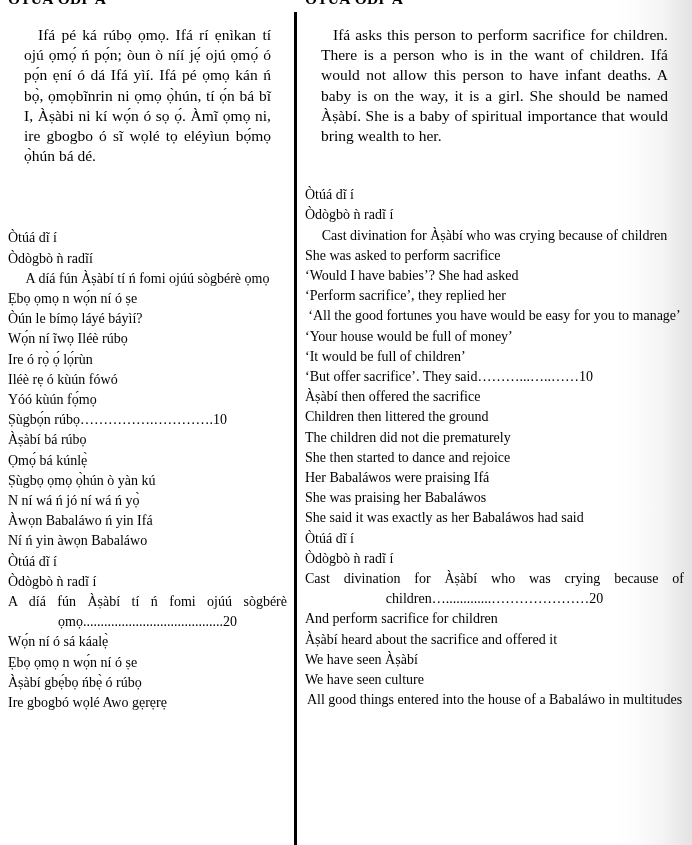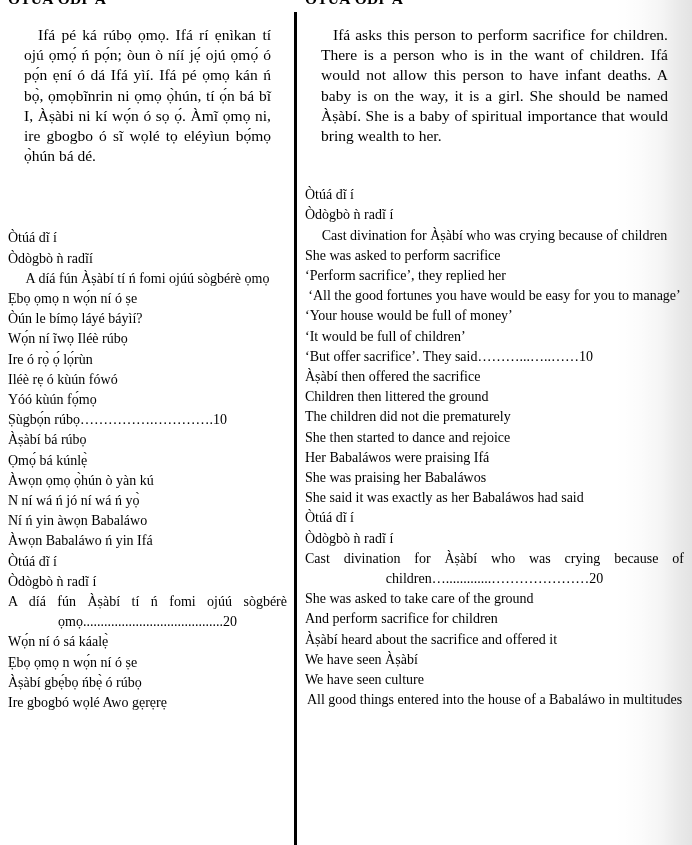--- a/index.html
+++ b/index.html
@@ -126,59 +126,59 @@
           <li class="wrap">A díá fún Àṣàbí tí ń fomi ojúú sògbérè ọmọ</li>
           <li>Ẹbọ ọmọ n wọ́n ní ó ṣe</li>
           <li>Òún le bímọ láyé báyìí?</li>
           <li>Wọ́n ní ĩwọ Iléè rúbọ</li>
           <li>Ire ó rọ̀ ọ́ lọ́rùn</li>
           <li>Iléè rẹ ó kùún fówó</li>
           <li>Yóó kùún fọ́mọ</li>
           <li>Ṣùgbọ́n rúbọ…………….………….10</li>
           <li>Àṣàbí bá rúbọ</li>
           <li>Ọmọ́ bá kúnlẹ̀</li>
-          <li>Àwọn ọmọ ọ̀hún ò yàn kú</li>
+          <li>Ṣùgbọ ọmọ ọ̀hún ò yàn kú</li>
           <li>N ní wá ń jó ní wá ń yọ̀</li>
+          <li>Àwọn Babaláwo ń yin Ifá</li>
           <li>Ní ń yin àwọn Babaláwo</li>
-          <li>Àwọn Babaláwo ń yin Ifá</li>
           <li>Òtúá dĩ í</li>
           <li>Òdògbò ǹ radĩ í</li>
           <li class="wrap">A díá fún Àṣàbí tí ń fomi ojúú sògbérè ọmọ........................................20</li>
           <li>Wọ́n ní ó sá káalẹ̀</li>
           <li>Ẹbọ ọmọ n wọ́n ní ó ṣe</li>
           <li>Àṣàbí gbẹ́bọ ńbẹ̀ ó rúbọ</li>
           <li>Ire gbogbó wọlé Awo gẹrẹrẹ</li>
         </ul>
     </div>
 
     <div class="column col-right" id="col-right">
       <div class="heading">ÒTÚÁ ÒDÍ  A</div>
       <p class="intro">Ifá asks this person to perform sacrifice for children. There is a person who is in the want of children. Ifá would not allow this person to have infant deaths. A baby is on the way, it is a girl. She should be named Àṣàbí. She is a baby of spiritual importance that would bring wealth to her.</p>
       <div class="gap-intro-right"></div>
       <ul class="verse" id="right-verse">
           <li>Òtúá dĩ í</li>
           <li>Òdògbò ǹ radĩ í</li>
           <li class="wrap">Cast divination for Àṣàbí who was crying because of children</li>
           <li>She was asked to perform sacrifice</li>
+          <li>‘Would I have babies’? She had asked</li>
           <li>‘Perform sacrifice’, they replied her</li>
           <li class="wrap">‘All the good fortunes you have would be easy for you to manage’</li>
           <li>‘Your house would be full of money’</li>
           <li>‘It would be full of children’</li>
           <li>‘But offer sacrifice’. They said………...…..……10</li>
           <li>Àṣàbí then offered the sacrifice</li>
           <li>Children then littered the ground</li>
           <li>The children did not die prematurely</li>
           <li>She then started to dance and rejoice</li>
           <li>Her Babaláwos were praising Ifá</li>
           <li>She was praising her Babaláwos</li>
           <li>She said it was exactly as her Babaláwos had said</li>
           <li>Òtúá dĩ í</li>
           <li>Òdògbò ǹ radĩ í</li>
           <li class="wrap">Cast divination for Àṣàbí who was crying because of children….............…………………20</li>
-          <li>She was asked to take care of the ground</li>
           <li>And perform sacrifice for children</li>
           <li>Àṣàbí heard about the sacrifice and offered it</li>
           <li>We have seen Àṣàbí</li>
           <li>We have seen culture</li>
           <li class="wrap">All good things entered into the house of a Babaláwo in multitudes</li>
         </ul>
     </div>
 
   </div>
 

